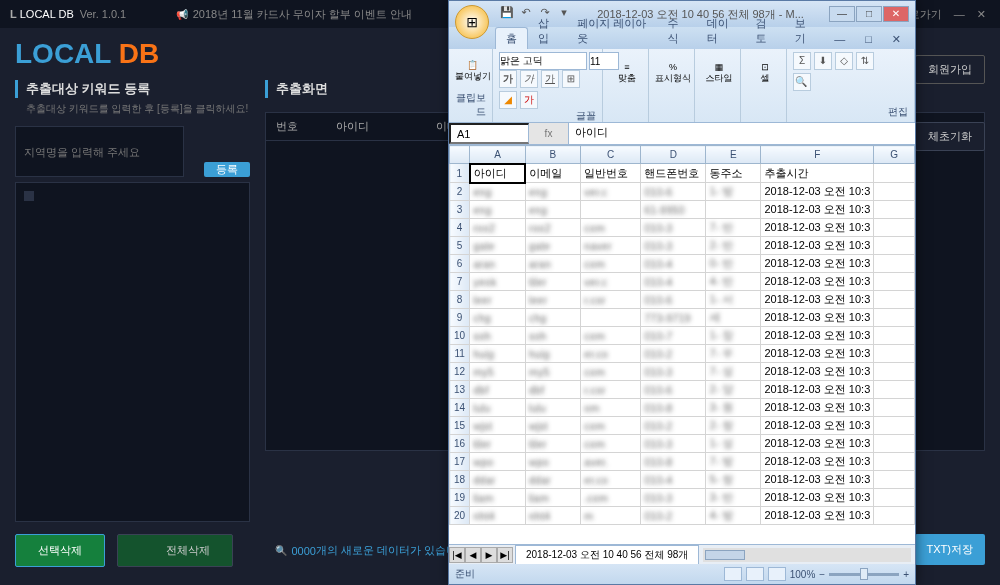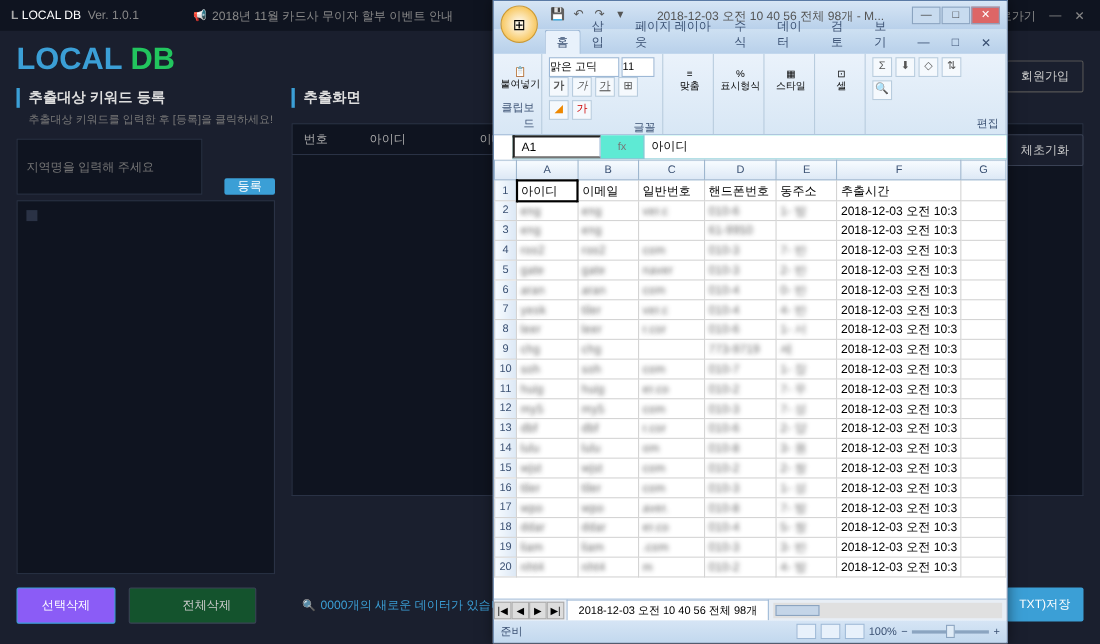--- a/index.html
+++ b/index.html
@@ -10,21 +10,21 @@
     .app-title { color: #fff; font-size: 11px; }
     .app-ver { margin-left: 6px; color: #888; }
     .app-notice { margin-left: 50px; display: flex; align-items: center; color: #888; cursor: pointer; }
     .app-notice::before { content: "📢"; margin-right: 4px; font-size: 10px; }
     .app-header-right { margin-left: auto; display: flex; gap: 4px; align-items: center; }
     .hdr-btn { color: #888; font-size: 11px; cursor: pointer; padding: 2px 4px; }
     
     .logo-area { padding: 10px 15px; }
     .logo { font-size: 28px; font-weight: bold; }
     .logo-local { color: #3b9fd6; }
-    .logo-db { color: #22c55e; }
+    .logo-db { color: #f97316; }
     
     .main-row { display: flex; padding: 0 15px; gap: 15px; }
     .left-col { width: 235px; }
     .right-col { flex: 1; }
     
     .section-title { border-left: 3px solid #3b9fd6; padding-left: 8px; margin-bottom: 4px; color: #ddd; font-size: 13px; font-weight: bold; }
     .section-sub { font-size: 10px; color: #777; padding-left: 11px; margin-bottom: 10px; }
     
     .input-row { display: flex; gap: 20px; margin-bottom: 5px; }
     .area-input { flex: 1; background: #0f1420; border: 1px solid #2a3245; color: #888; font-size: 11px; padding: 6px 8px; outline: none; }
@@ -33,21 +33,21 @@
     .list-box { background: #0f1420; border: 1px solid #2a3245; height: 340px; padding: 8px; }
     .list-item-placeholder { width: 10px; height: 10px; background: #2a3245; }
     .table-header { display: flex; background: #0f1420; border: 1px solid #2a3245; color: #aaa; font-size: 11px; padding: 6px 0; }
     .th { padding: 0 10px; }
     .th-num { width: 60px; }
     .th-id { width: 100px; }
     .table-body { background: #0f1420; border: 1px solid #2a3245; border-top: none; height: 310px; }
     
     .bottom-row { display: flex; padding: 12px 15px; gap: 12px; align-items: center; }
     .btn { padding: 8px 22px; font-size: 11px; border: 1px solid #3a4255; cursor: pointer; border-radius: 2px; }
-    .btn-primary { background: #8b5cf6; color: #fff; border-color: #3b9fd6; }
+    .btn-primary { background: #15803d; color: #fff; border-color: #3b9fd6; }
     .btn-secondary { background: #14532d; color: #ccc; padding-left: 48px; }
     .status-msg { color: #3b9fd6; font-size: 11px; display: flex; align-items: center; }
     .status-msg::before { content: "🔍"; margin-right: 4px; font-size: 10px; }
     
     .right-side-buttons { position: absolute; right: 15px; top: 55px; display: flex; flex-direction: column; gap: 8px; }
     .rs-btn { width: 70px; padding: 6px; font-size: 11px; border: 1px solid #3a4255; background: #1a1f2e; color: #ccc; cursor: pointer; border-radius: 2px; }
     .rs-btn-txt { position: absolute; right: 15px; bottom: 20px; padding: 8px 12px; background: #3b9fd6; color: #fff; border: none; font-size: 11px; cursor: pointer; border-radius: 2px; }
     
     
     .excel-window { position: absolute; left: 448px; top: 0; width: 468px; height: 585px; background: #fff; border: 1px solid #5a7aa5; box-shadow: 0 0 12px rgba(0,0,0,0.5); display: flex; flex-direction: column; }
@@ -67,24 +67,24 @@
     
     .ribbon { height: 74px; background: linear-gradient(#eaf2fb, #d8e7f5); border-bottom: 1px solid #9db8d6; display: flex; font-size: 10px; }
     .ribbon-group { border-right: 1px solid #b8ccde; padding: 3px 6px; display: flex; flex-direction: column; justify-content: space-between; }
     .rg-label { text-align: right; color: #3b5173; font-size: 10px; }
     .rg-tools { display: flex; gap: 3px; flex-wrap: wrap; max-width: 100px; }
     .rg-paste { width: 44px; }
     .rg-font { width: 110px; }
     .rg-align { width: 46px; }
     .rtool { width: 18px; height: 18px; background: #f5f9fd; border: 1px solid #b8ccde; cursor: pointer; font-size: 10px; text-align: center; line-height: 16px; color: #555; }
     .rtool-big { width: 36px; height: 42px; display: flex; flex-direction: column; align-items: center; justify-content: center; font-size: 9px; }
-    .font-sel { width: 64px; height: 18px; border: 1px solid #9db8d6; font-size: 10px; background: #fff; }
+    .font-sel { width: 88px; height: 18px; border: 1px solid #9db8d6; font-size: 10px; background: #fff; }
     .font-size-sel { width: 30px; height: 18px; border: 1px solid #9db8d6; font-size: 10px; background: #fff; }
     
-    .formula-bar { height: 22px; display: flex; border-bottom: 1px solid #9db8d6; background: #5eead4; margin-left: 17px; }
+    .formula-bar { height: 22px; display: flex; border-bottom: 1px solid #9db8d6; background: #e5e5e5; }
     .name-box { width: 80px; border-right: 1px solid #9db8d6; background: #fff; font-size: 11px; padding: 2px 6px; }
     .fb-btns { width: 40px; border-right: 1px solid #9db8d6; display: flex; align-items: center; justify-content: center; color: #777; font-size: 10px; }
     .formula-input { flex: 1; padding: 2px 6px; font-size: 11px; background: #fff; }
     
     .sheet-area { flex: 1; overflow: hidden; position: relative; background: #fff; }
     .sheet-table { border-collapse: collapse; font-size: 11px; width: 100%; }
     .sheet-table th { background: linear-gradient(#f7fbff, #dce8f5); border: 1px solid #9eb6ce; color: #3b5173; font-weight: normal; height: 18px; font-size: 10px; }
     .col-hdr { width: 68px; }
     .row-hdr { width: 22px; background: linear-gradient(to right, #f7fbff, #dce8f5); border: 1px solid #9eb6ce; text-align: center; color: #3b5173; font-size: 10px; }
     .sheet-table td { border: 1px solid #d4d4d4; padding: 1px 3px; height: 17px; white-space: nowrap; overflow: hidden; }

